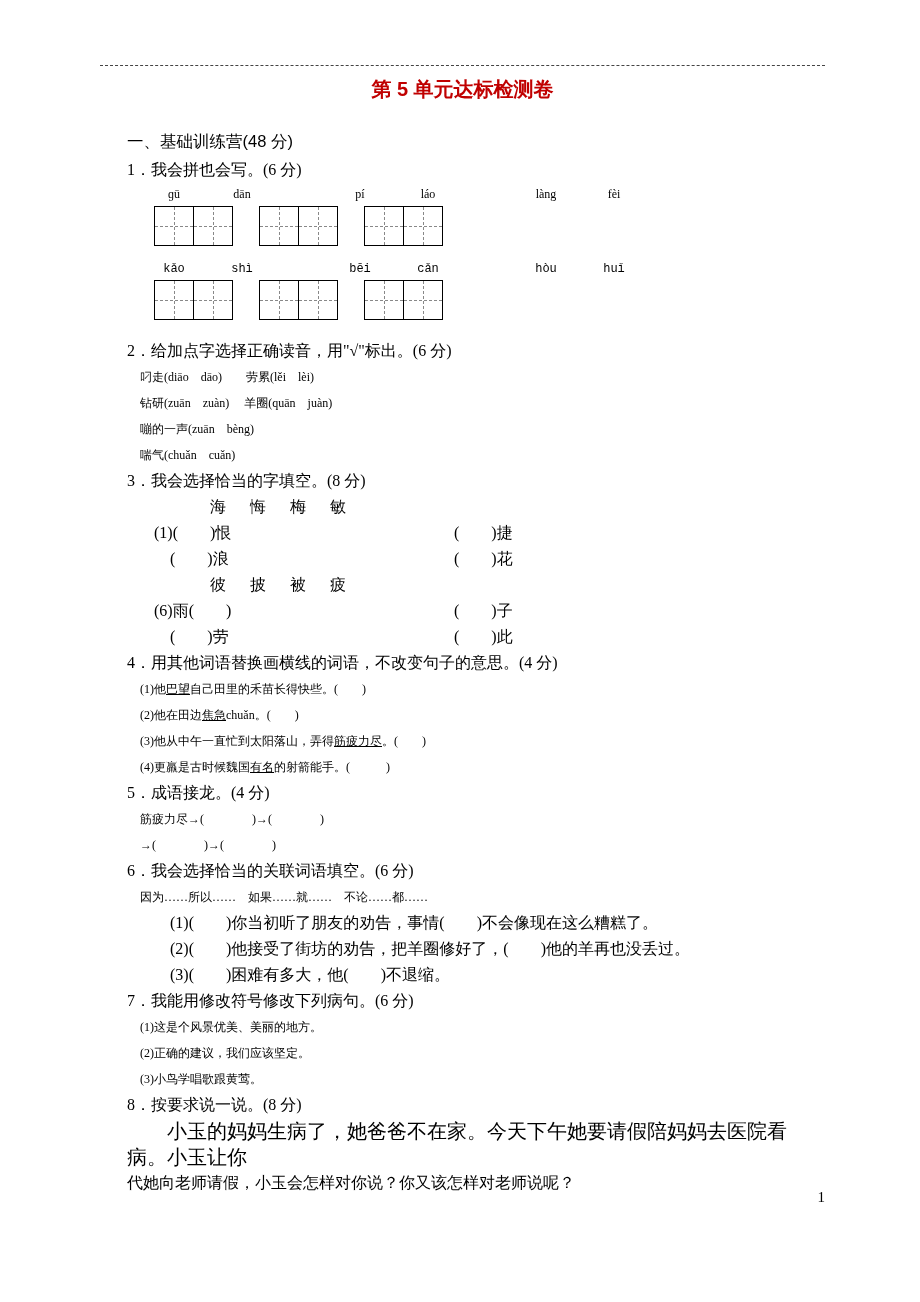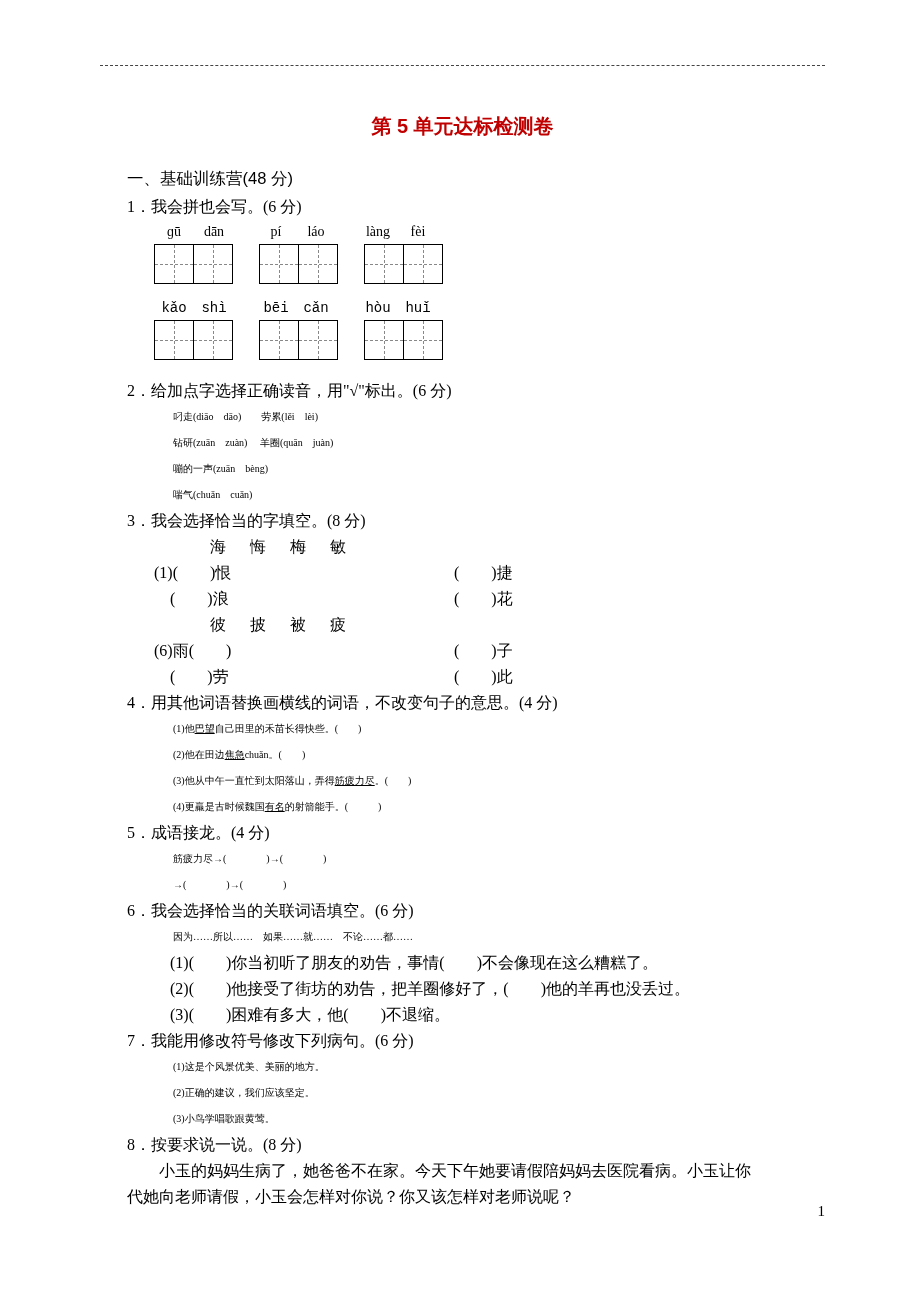--- a/index.html
+++ b/index.html
@@ -3,21 +3,21 @@
   <meta charset="utf-8">
   <style>
     body {
       margin: 0;
       padding: 0;
       background: #fff;
       font-family: "SimSun", "宋体", serif;
       width: 920px;
     }
     .page {
-      padding: 110px 95px 50px 100px;
+      padding: 73px 95px 50px 100px;
       box-sizing: border-box;
       position: relative;
     }
     .top-rule {
       position: absolute;
       top: 65px;
       left: 100px;
       right: 95px;
       border-top: 1.5px dashed #444;
     }
@@ -34,22 +34,22 @@
       font-weight: normal;
       font-size: 16.5px;
       margin: 0 0 4px 27px;
     }
     .qline {
       margin-left: 27px;
       font-size: 16px;
       line-height: 26px;
     }
     .sub {
-      margin-left: 73px;
-      font-size: 10px;
+      margin-left: 40px;
+      font-size: 12px;
       line-height: 26px;
     }
     .inner {
       margin-left: 70px;
       font-size: 16px;
       line-height: 26px;
     }
     .tian-row {
       margin-left: 54px;
       margin-top: 4px;
@@ -76,24 +76,25 @@
       border-top: 1px dashed #888;
     }
     .tian-char::after {
       content: "";
       position: absolute;
       top: 0; bottom: 0; left: 50%;
       border-left: 1px dashed #888;
     }
     .pinyin-over {
       font-family: "Times New Roman", serif;
-      font-size: 14px;
+      font-size: 12px;
       display: flex;
       margin-left: 54px;
       margin-top: 4px;
+      gap: 28px;
     }
     .py-cell {
       width: 40px;
       text-align: center;
       display: inline-block;
     }
     .py-gap {
       width: 22px;
       display: inline-block;
     }
@@ -106,21 +107,21 @@
     .pair-left { width: 300px; }
     .pair-right { }
     .center-opts {
       margin-left: 110px;
       font-size: 16px;
       line-height: 26px;
       letter-spacing: 4px;
     }
     .indent-para {
       margin-left: 27px;
-      font-size: 16px;
+      font-size: 20px;
       line-height: 26px;
       text-indent: 2em;
     }
     .flush-para {
       margin-left: 27px;
       font-size: 16px;
       line-height: 26px;
     }
     .u { text-decoration: underline; }
     .page-num {

